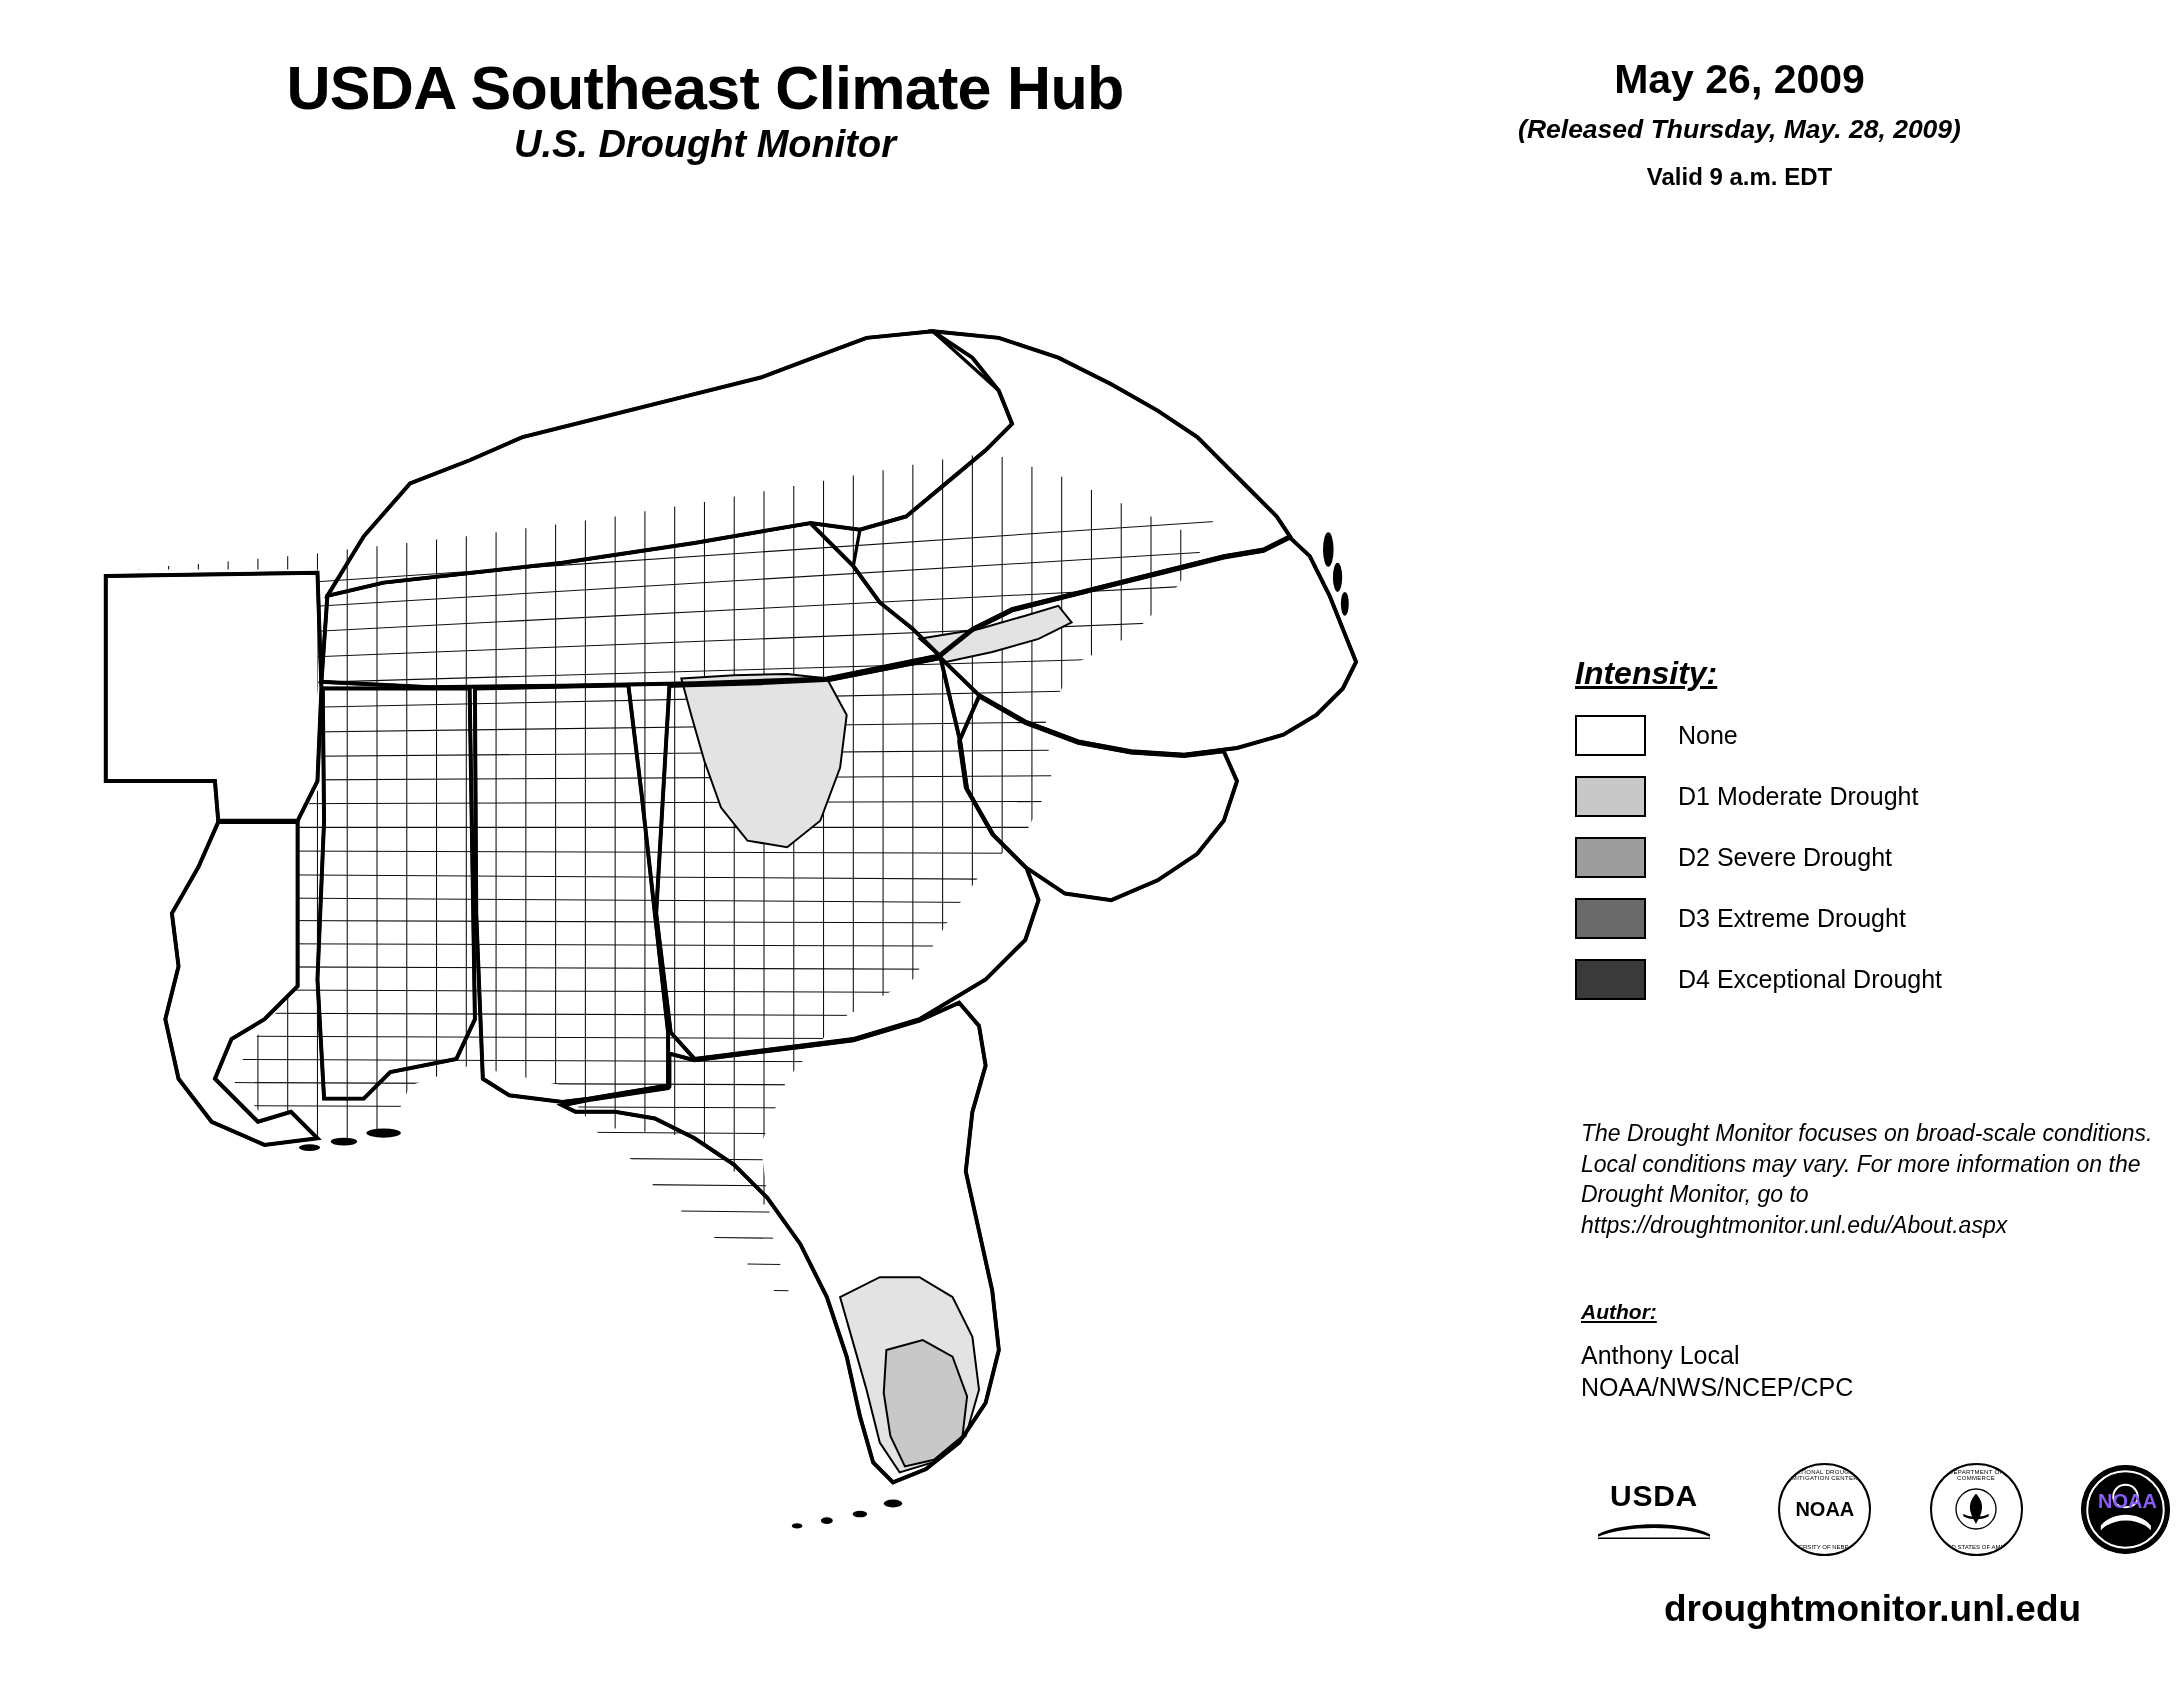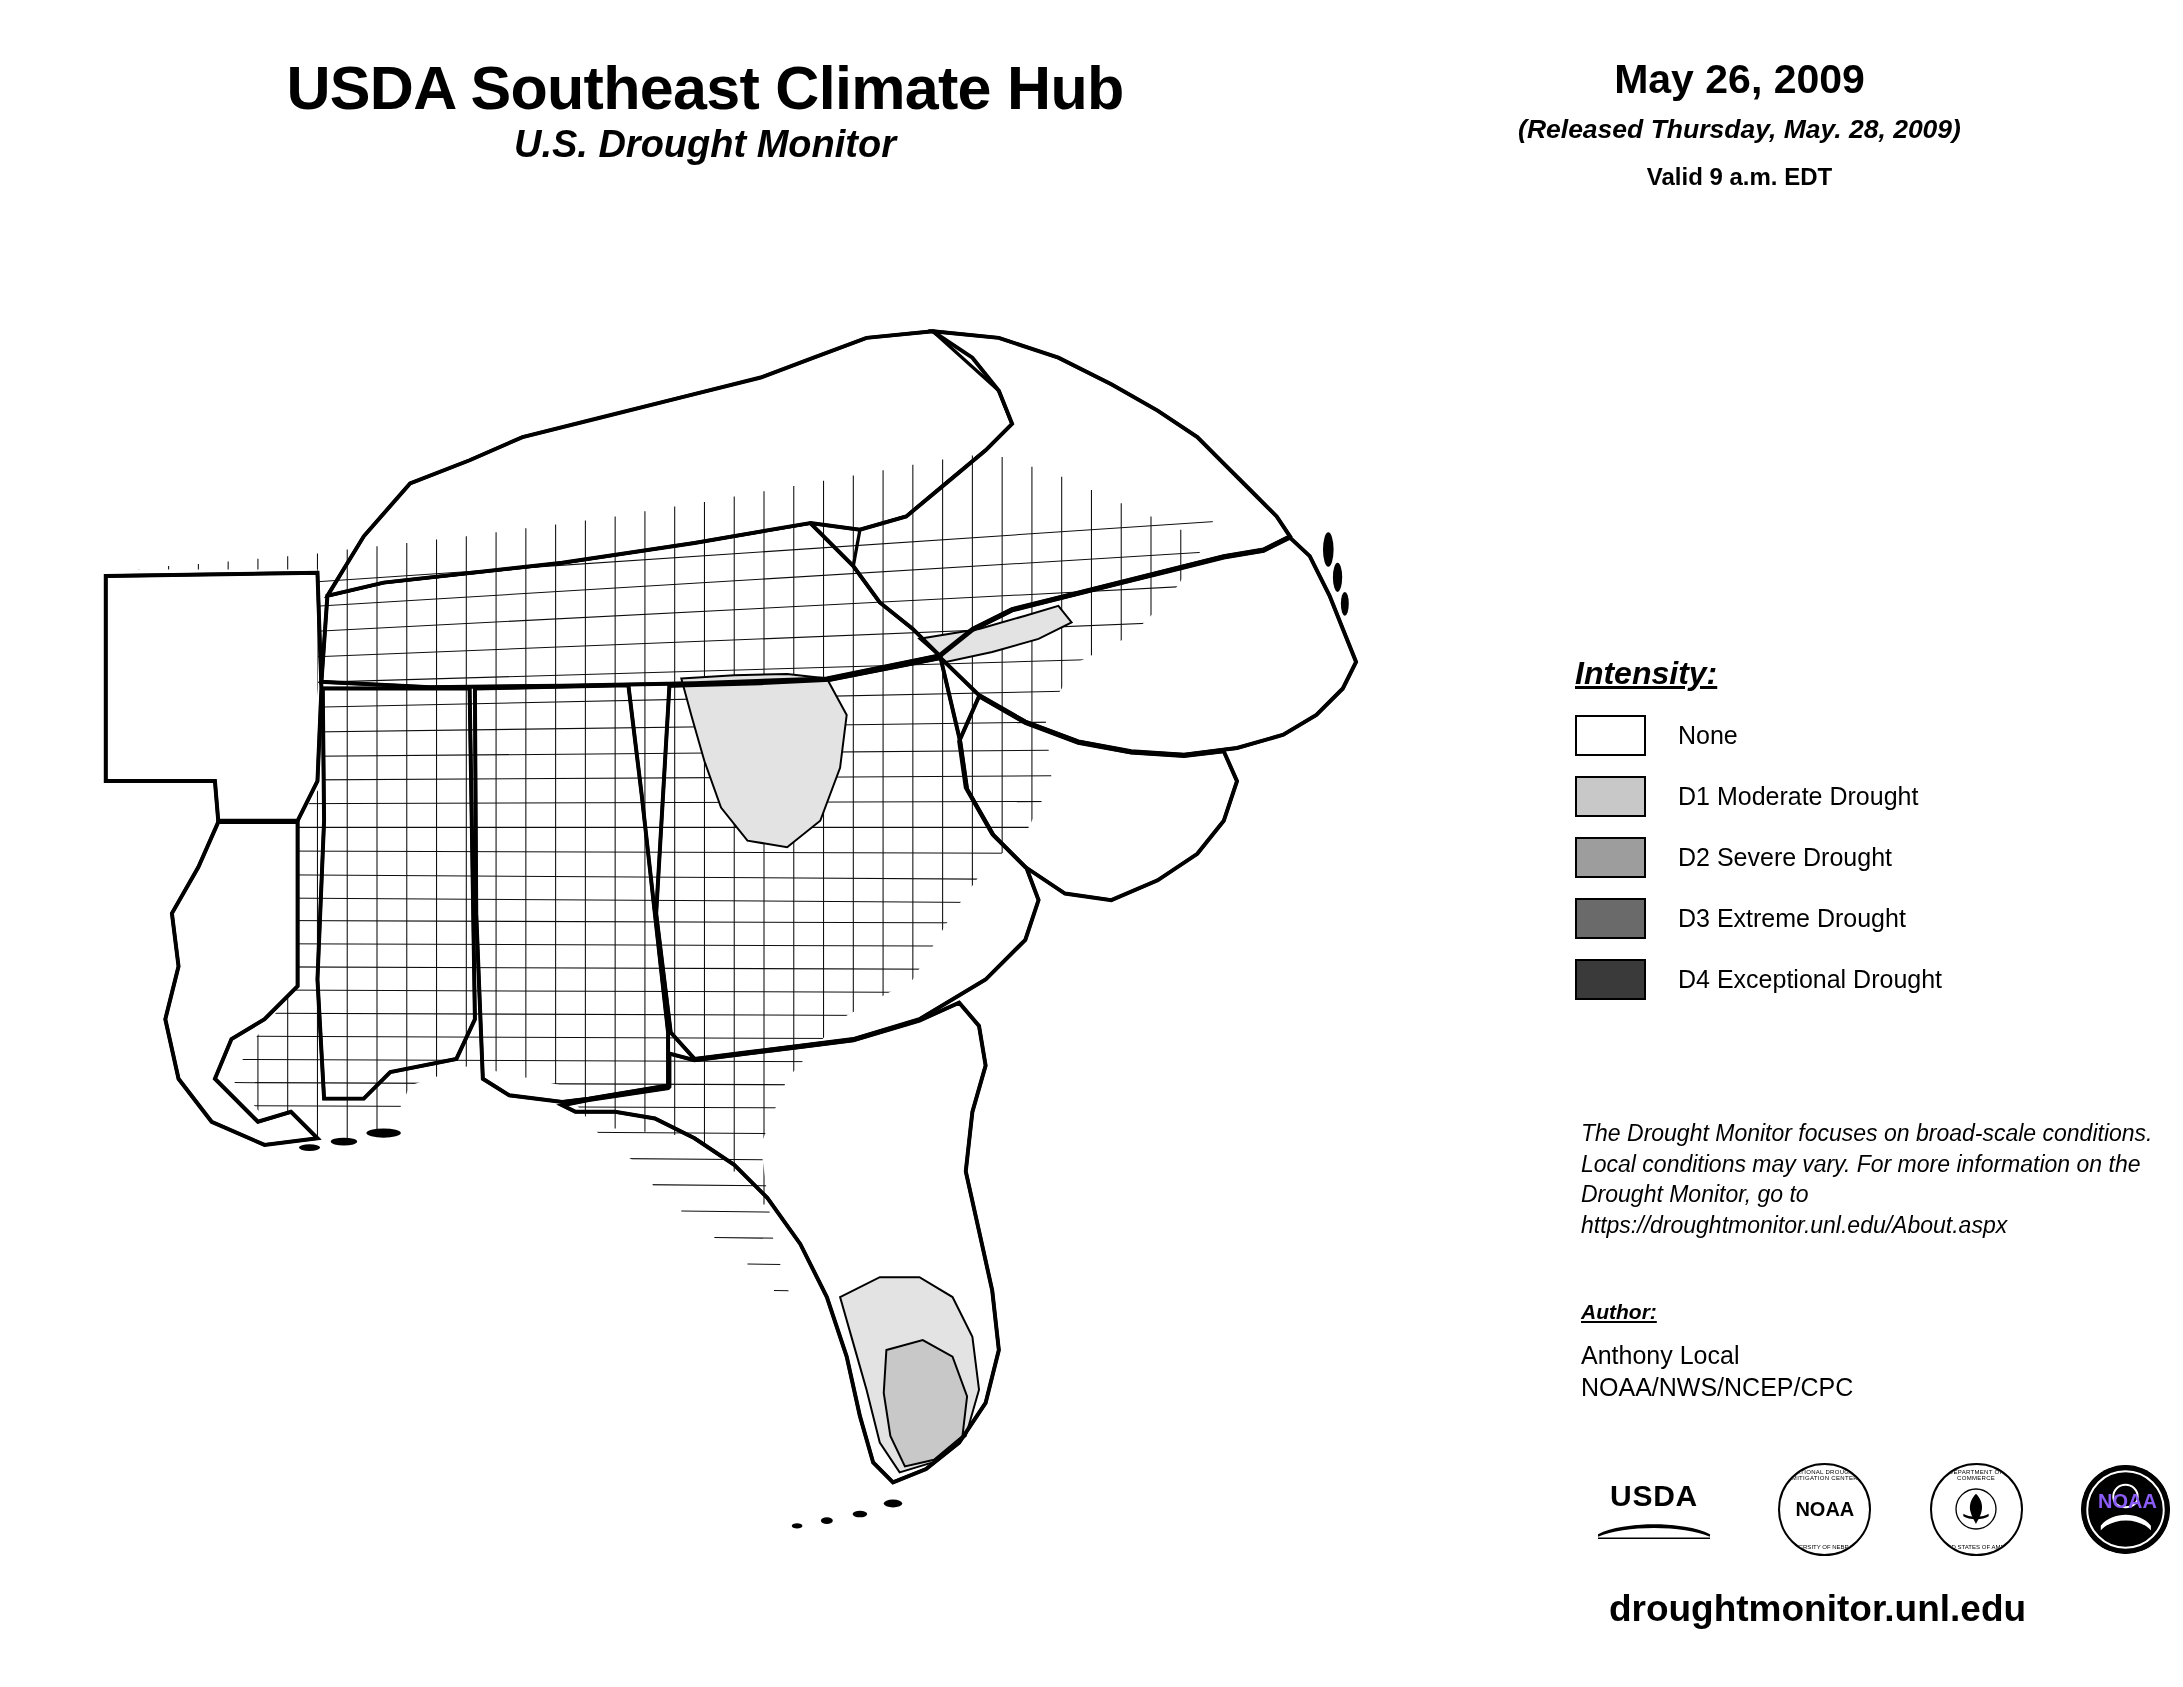--- a/index.html
+++ b/index.html
@@ -213,21 +213,21 @@
     bottom: 4px;
     left: 0;
     right: 0;
     text-align: center;
     font-size: 6px;
   }
 
   
   #footer-url {
     position: absolute;
-    left: 1520px;
+    left: 1575px;
     top: 1588px;
     width: 595px;
     text-align: center;
     font-weight: bold;
     font-size: 37px;
   }
 </style>
 </head>
 <body>
 

